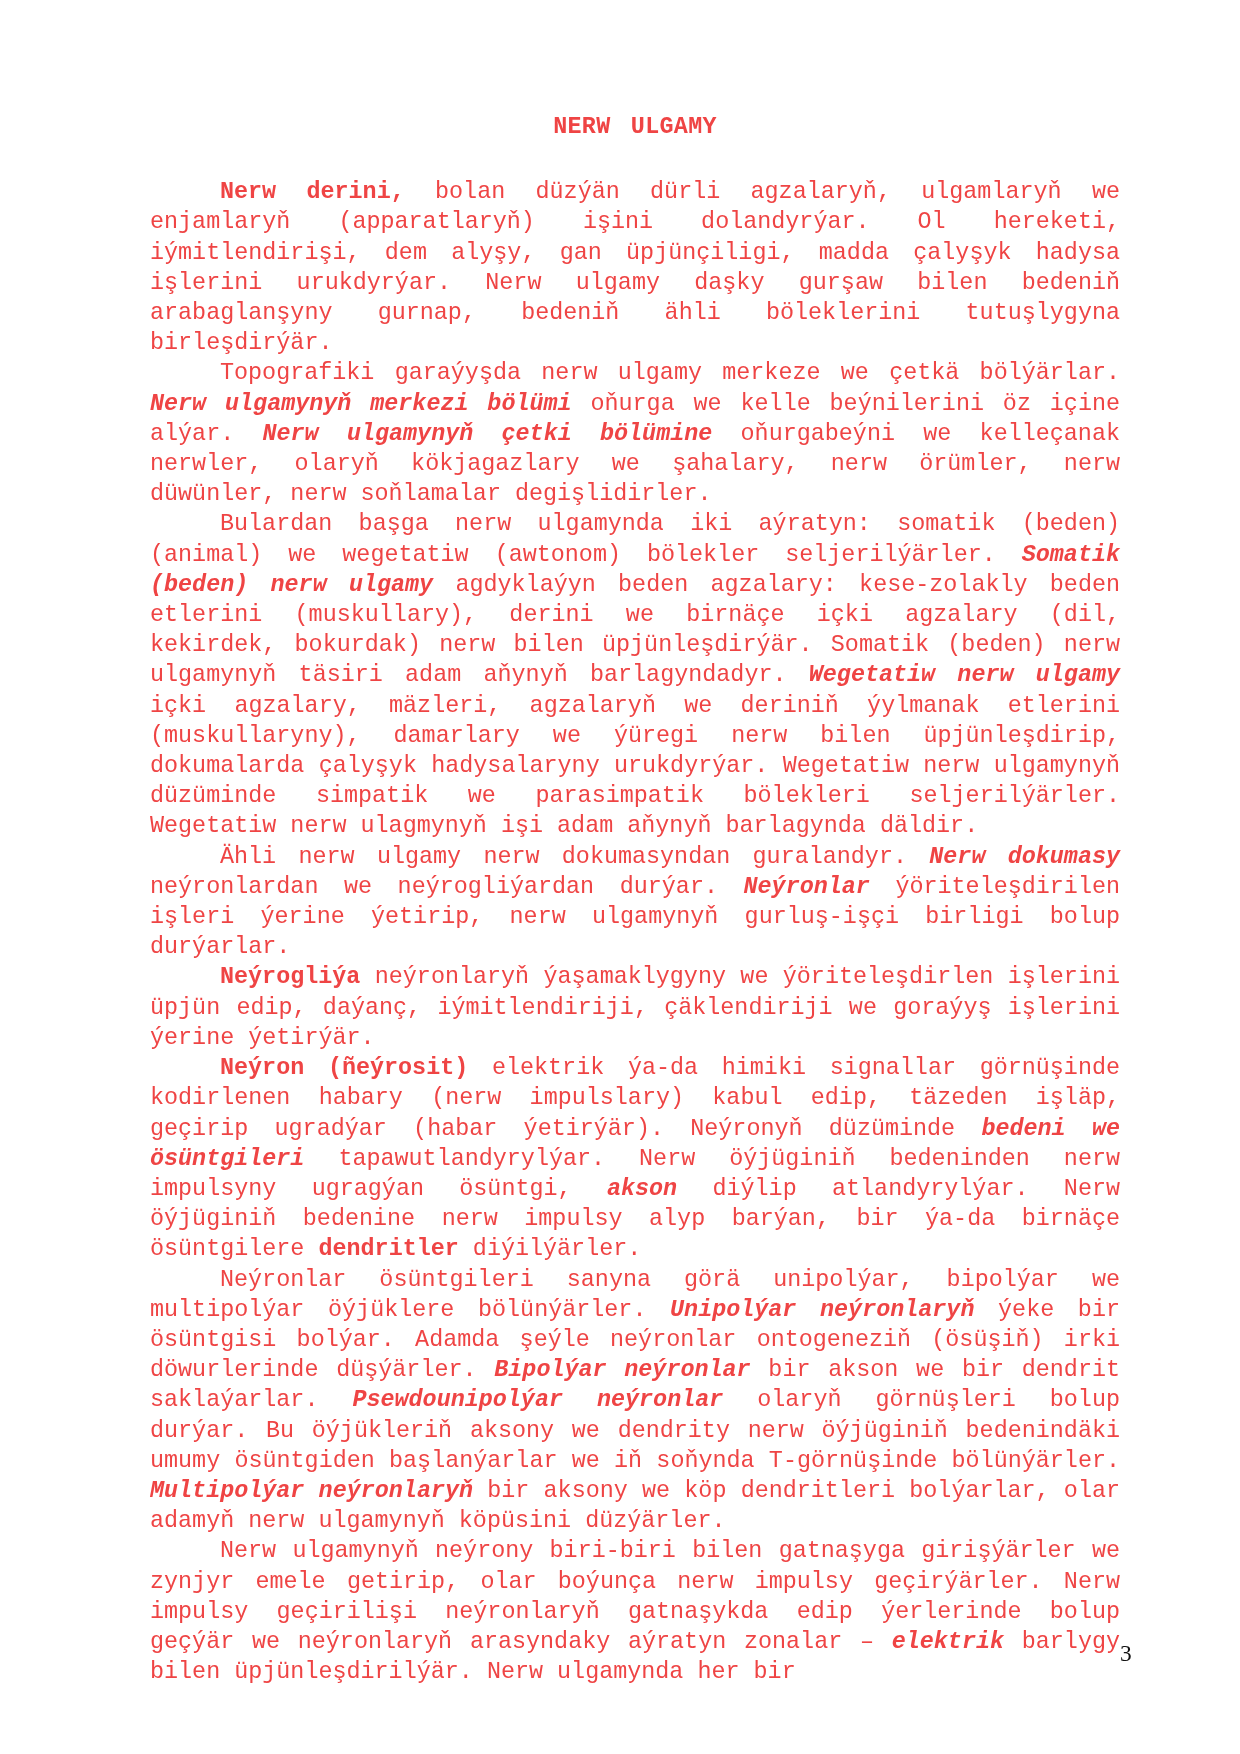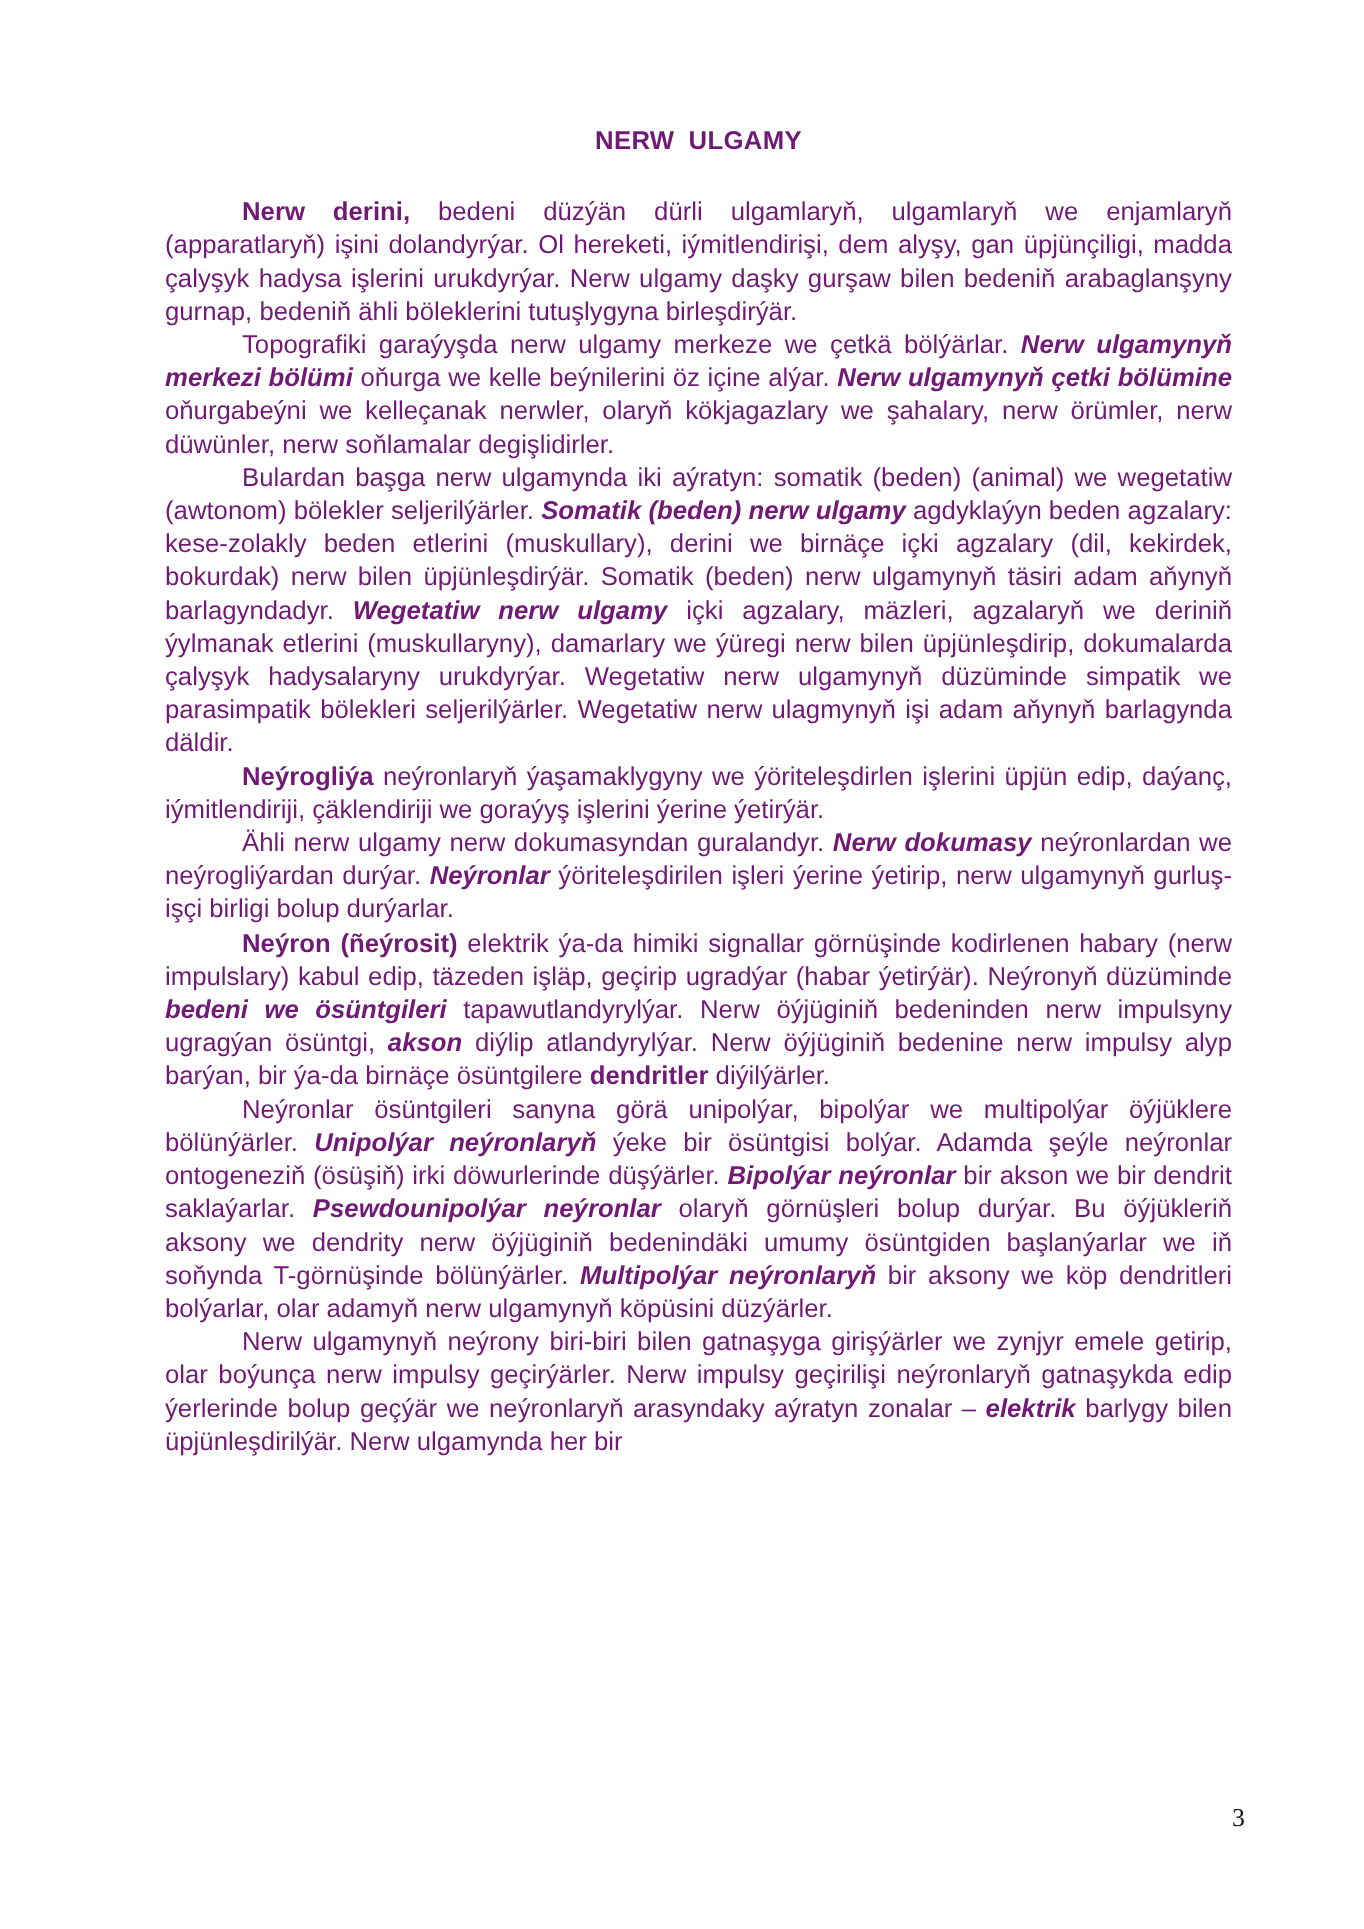--- a/index.html
+++ b/index.html
@@ -11,24 +11,24 @@
       width: 1240px;
       height: 1754px;
       position: relative;
       overflow: hidden;
     }
     .page {
       position: absolute;
       left: 150px;
       top: 112px;
       width: 970px;
-      font-family: Liberation Sans, sans-serif;
+      font-family: Liberation Mono, monospace;
       font-size: 23.4px;
       line-height: 30.2px;
-      color: #701a75;
+      color: #ef4444;
     }
     .title {
       text-align: center;
       font-weight: bold;
       font-size: 23.4px;
       margin: 0 0 35px 0;
       letter-spacing: 0.3px;
       word-spacing: 6px;
     }
     .para {
@@ -47,24 +47,24 @@
       font-size: 23.4px;
       color: #111111;
     }
   </style>
 </head>
 <body>
 
 <div class="page">
   <div class="title">NERW ULGAMY</div>
   <div id="body-text">
-      <p class="para"><span class="b">Nerw derini,</span><span> bedeni düzýän dürli ulgamlaryň, ulgamlaryň we enjamlaryň (apparatlaryň) işini dolandyrýar. Ol hereketi, iýmitlendirişi, dem alyşy, gan üpjünçiligi, madda çalyşyk hadysa işlerini urukdyrýar. Nerw ulgamy daşky gurşaw bilen bedeniň arabaglanşyny gurnap, bedeniň ähli böleklerini tutuşlygyna birleşdirýär.</span></p>
+      <p class="para"><span class="b">Nerw derini,</span><span> bolan düzýän dürli agzalaryň, ulgamlaryň we enjamlaryň (apparatlaryň) işini dolandyrýar. Ol hereketi, iýmitlendirişi, dem alyşy, gan üpjünçiligi, madda çalyşyk hadysa işlerini urukdyrýar. Nerw ulgamy daşky gurşaw bilen bedeniň arabaglanşyny gurnap, bedeniň ähli böleklerini tutuşlygyna birleşdirýär.</span></p>
       <p class="para"><span>Topografiki garaýyşda nerw ulgamy merkeze we çetkä bölýärlar. </span><span class="bi">Nerw ulgamynyň merkezi bölümi</span><span> oňurga we kelle beýnilerini öz içine alýar. </span><span class="bi">Nerw ulgamynyň çetki bölümine</span><span> oňurgabeýni we kelleçanak nerwler, olaryň kökjagazlary we şahalary, nerw örümler, nerw düwünler, nerw soňlamalar degişlidirler.</span></p>
       <p class="para"><span>Bulardan başga nerw ulgamynda iki aýratyn: somatik (beden) (animal) we wegetatiw (awtonom) bölekler seljerilýärler. </span><span class="bi">Somatik (beden) nerw ulgamy</span><span> agdyklaýyn beden agzalary: kese-zolakly beden etlerini (muskullary), derini we birnäçe içki agzalary (dil, kekirdek, bokurdak) nerw bilen üpjünleşdirýär. Somatik (beden) nerw ulgamynyň täsiri adam aňynyň barlagyndadyr.  </span><span class="bi">Wegetatiw nerw ulgamy</span><span> içki agzalary, mäzleri, agzalaryň we deriniň ýylmanak etlerini (muskullaryny), damarlary we ýüregi nerw bilen üpjünleşdirip, dokumalarda çalyşyk hadysalaryny urukdyrýar. Wegetatiw nerw ulgamynyň düzüminde simpatik we parasimpatik bölekleri seljerilýärler. Wegetatiw nerw ulagmynyň işi adam aňynyň barlagynda däldir.</span></p>
+      <p class="para"><span>Ähli nerw ulgamy nerw dokumasyndan guralandyr. </span><span class="bi">Nerw dokumasy</span><span> neýronlardan we neýrogliýardan durýar. </span><span class="bi">Neýronlar</span><span> ýöriteleşdirilen işleri ýerine ýetirip, nerw ulgamynyň gurluş-işçi birligi bolup durýarlar.</span></p>
       <p class="para"><span class="b">Neýrogliýa</span><span> neýronlaryň ýaşamaklygyny we ýöriteleşdirlen işlerini üpjün edip, daýanç, iýmitlendiriji, çäklendiriji we goraýyş işlerini ýerine ýetirýär.</span></p>
-      <p class="para"><span>Ähli nerw ulgamy nerw dokumasyndan guralandyr. </span><span class="bi">Nerw dokumasy</span><span> neýronlardan we neýrogliýardan durýar. </span><span class="bi">Neýronlar</span><span> ýöriteleşdirilen işleri ýerine ýetirip, nerw ulgamynyň gurluş-işçi birligi bolup durýarlar.</span></p>
       <p class="para"><span class="b">Neýron (ñeýrosit)</span><span> elektrik ýa-da himiki signallar görnüşinde kodirlenen habary (nerw impulslary) kabul edip, täzeden işläp, geçirip ugradýar (habar ýetirýär). Neýronyň düzüminde </span><span class="bi">bedeni we ösüntgileri</span><span> tapawutlandyrylýar. Nerw öýjüginiň bedeninden nerw impulsyny ugragýan ösüntgi, </span><span class="bi">akson</span><span> diýlip atlandyrylýar. Nerw öýjüginiň bedenine nerw impulsy alyp barýan, bir ýa-da birnäçe ösüntgilere </span><span class="b">dendritler</span><span> diýilýärler.</span></p>
       <p class="para"><span>Neýronlar ösüntgileri sanyna görä unipolýar, bipolýar we multipolýar öýjüklere bölünýärler. </span><span class="bi">Unipolýar neýronlaryň</span><span> ýeke bir ösüntgisi bolýar. Adamda şeýle neýronlar ontogeneziň (ösüşiň) irki döwurlerinde düşýärler. </span><span class="bi">Bipolýar neýronlar</span><span> bir akson we bir dendrit saklaýarlar. </span><span class="bi">Psewdounipolýar neýronlar</span><span> olaryň görnüşleri bolup durýar. Bu öýjükleriň aksony we dendrity nerw öýjüginiň bedenindäki umumy ösüntgiden başlanýarlar we iň soňynda T-görnüşinde bölünýärler. </span><span class="bi">Multipolýar neýronlaryň</span><span> bir aksony we köp dendritleri bolýarlar, olar adamyň nerw ulgamynyň köpüsini düzýärler.</span></p>
       <p class="para"><span>Nerw ulgamynyň neýrony biri-biri bilen gatnaşyga girişýärler we zynjyr emele getirip, olar boýunça nerw impulsy geçirýärler. Nerw impulsy geçirilişi neýronlaryň gatnaşykda edip ýerlerinde bolup geçýär we neýronlaryň arasyndaky aýratyn zonalar – </span><span class="bi">elektrik</span><span> barlygy bilen üpjünleşdirilýär. Nerw ulgamynda her bir</span></p>
     </div>
 </div>
 
 <div class="page-number">3</div>
 
 </body></html>

